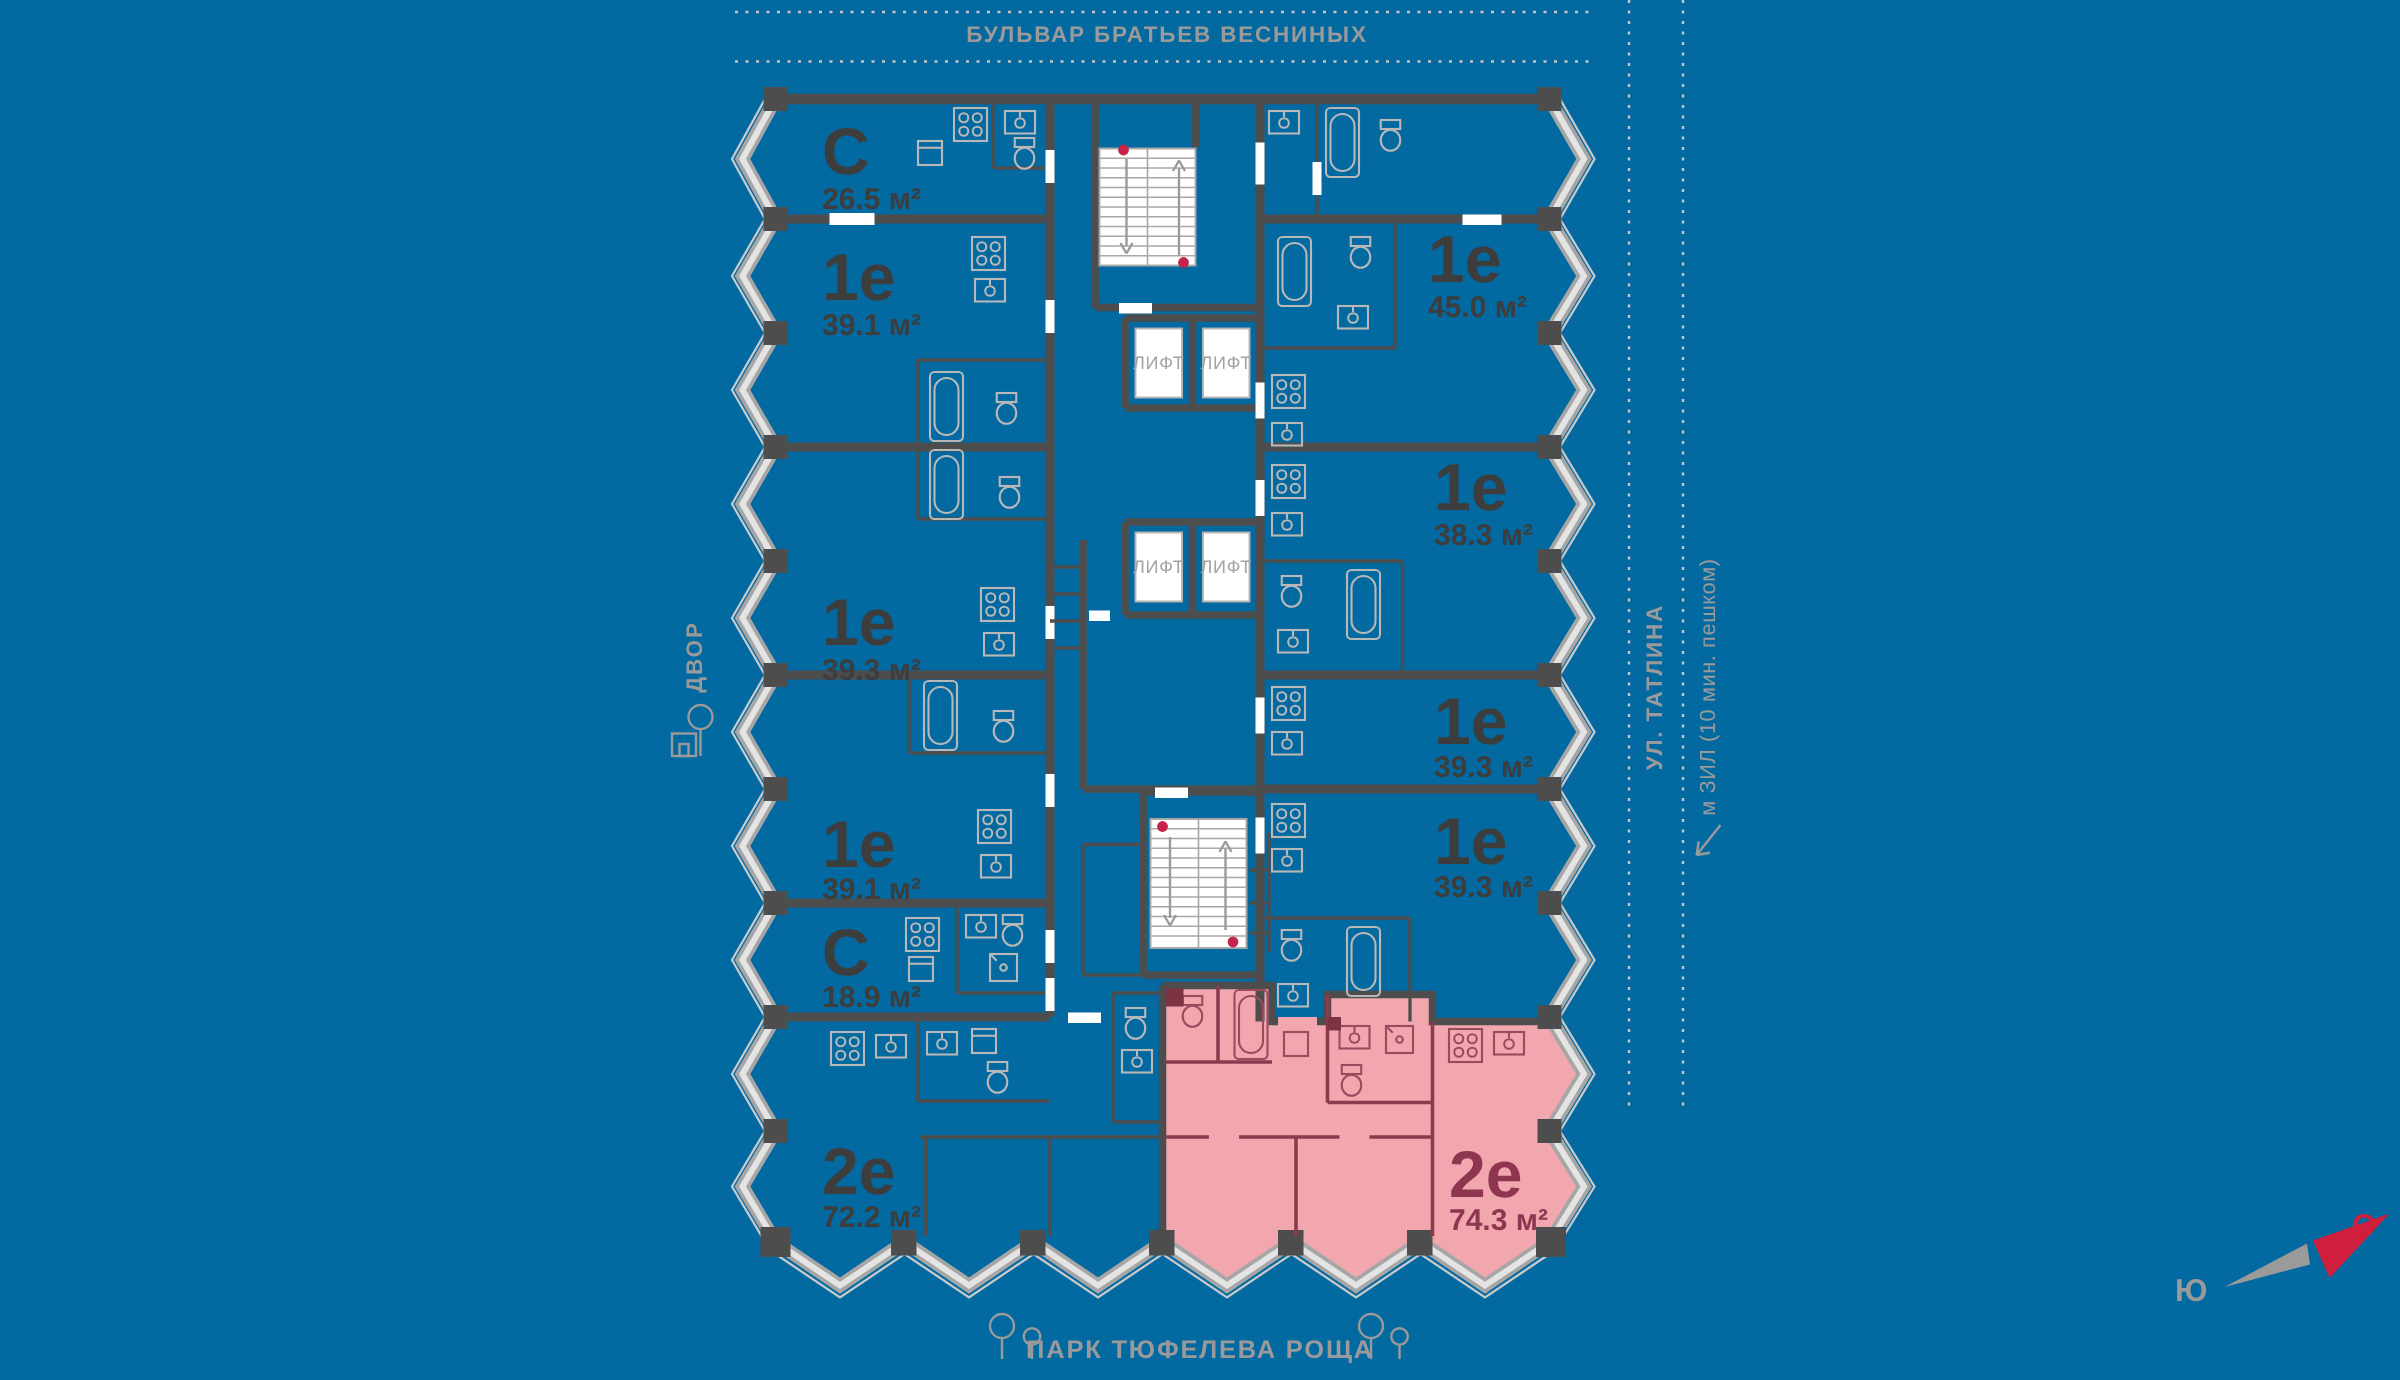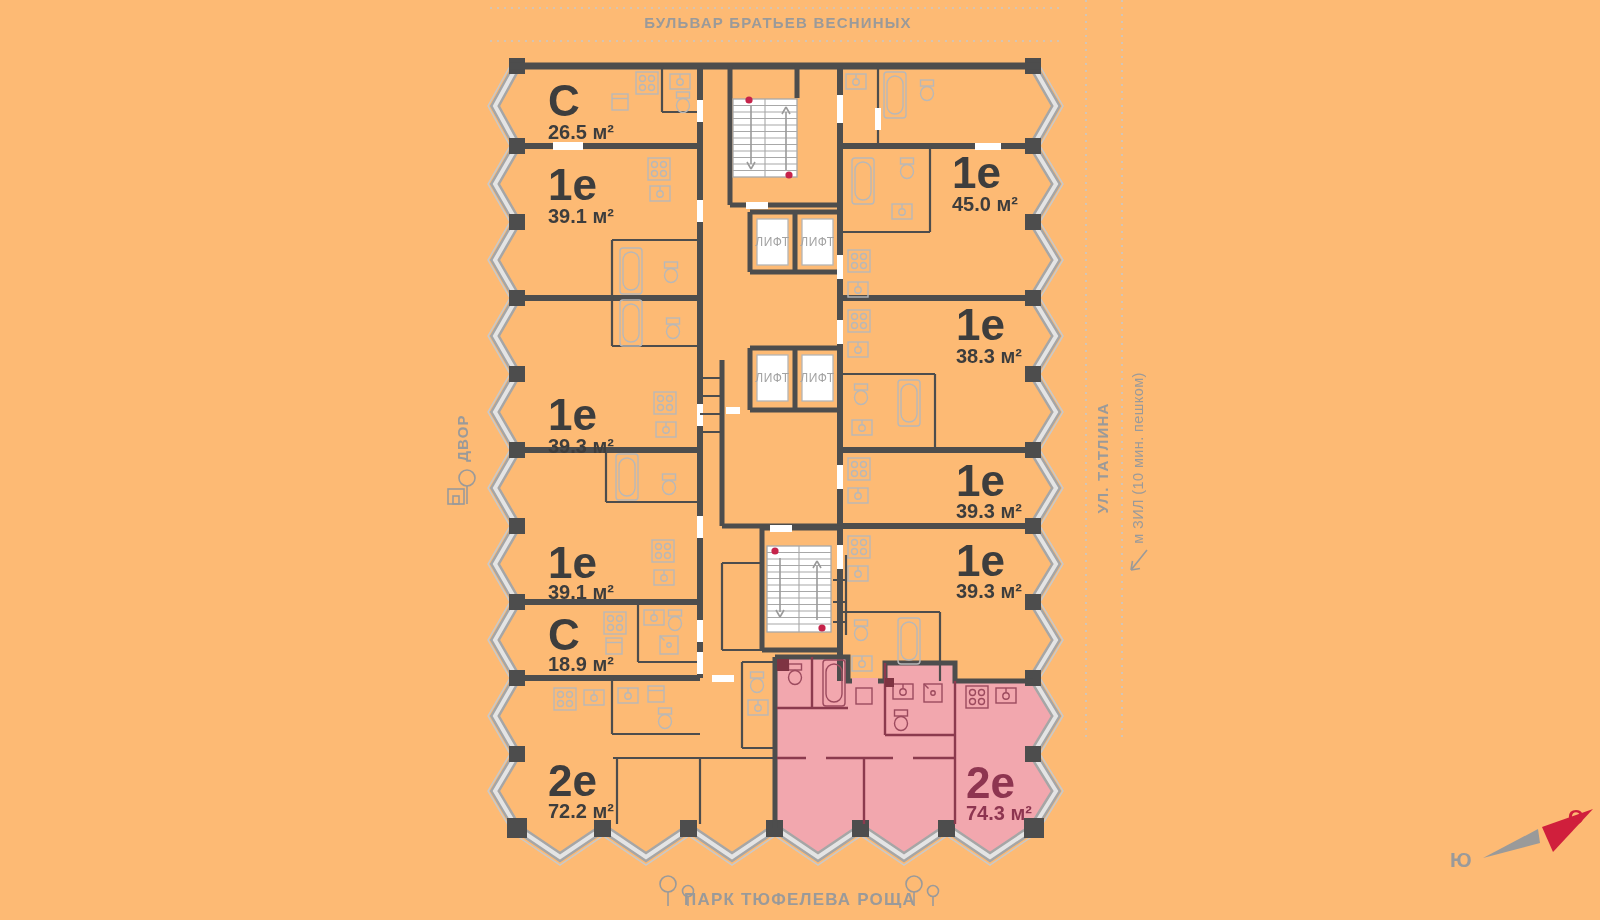--- a/index.html
+++ b/index.html
@@ -1,16 +1,16 @@
 <!DOCTYPE html>
 <html><head>
 <meta charset="utf-8">
 <style>
   html,body{margin:0;padding:0;background:#ffffff;}
-  .stage{position:relative;width:1600px;height:920px;background:#fdba74;overflow:hidden;
+  .stage{position:relative;width:1600px;height:920px;background:#0369a1;overflow:hidden;
          font-family:"Liberation Sans", sans-serif;}
   svg{display:block}
   
   .street{font-family:"Liberation Sans",sans-serif;font-weight:bold;font-size:15px;
           fill:#9a9a9a;letter-spacing:1.2px}
   .street-lg{font-size:17px}
   .t-type{font-family:"Liberation Sans",sans-serif;font-weight:bold;font-size:44px;fill:#3d3d3d}
   .t-area{font-family:"Liberation Sans",sans-serif;font-weight:bold;font-size:20px;fill:#3d3d3d}
   .t-type--hl{fill:#8e3550}
   .t-area--hl{fill:#8e3550}

